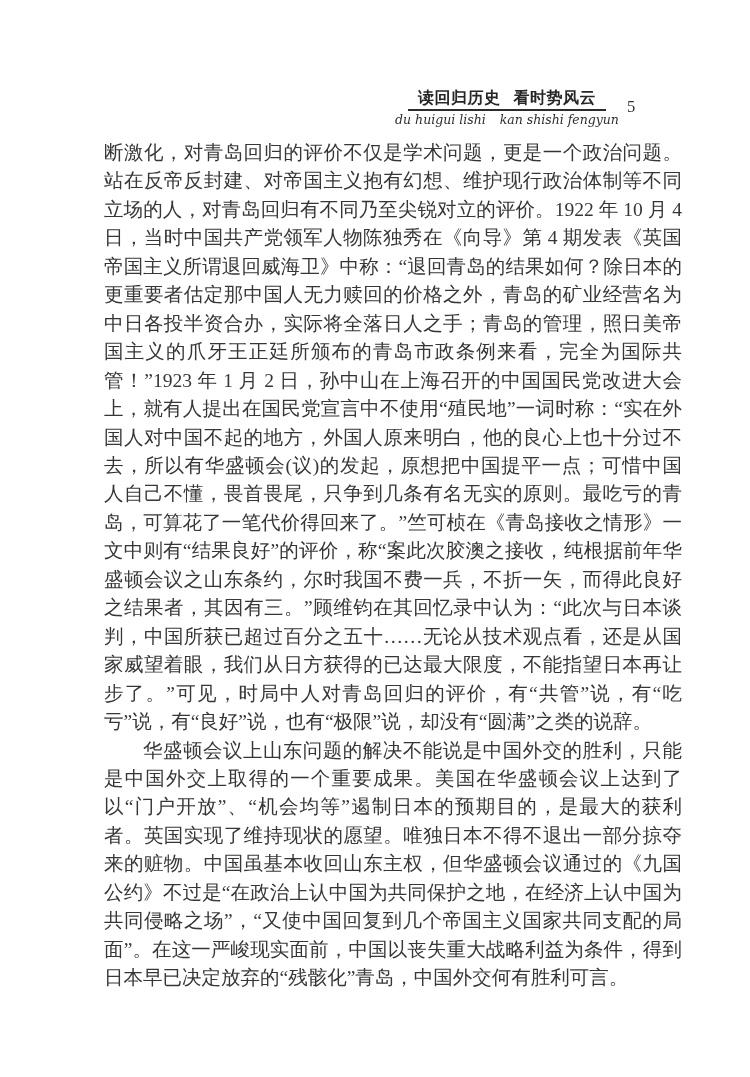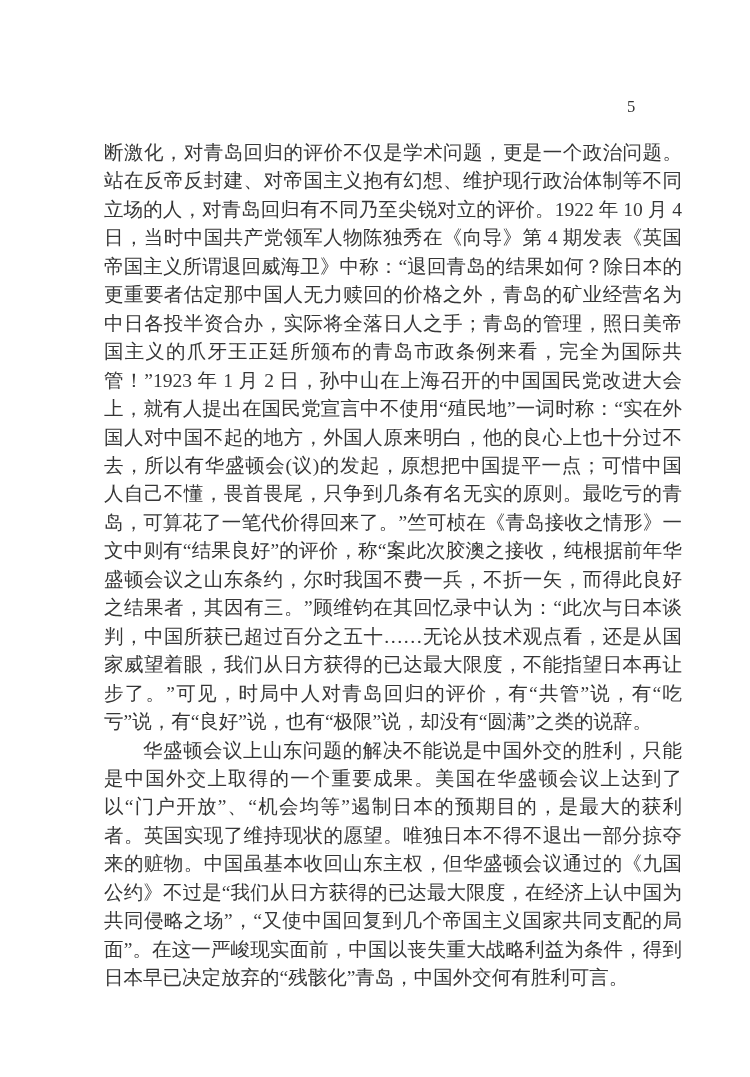--- a/index.html
+++ b/index.html
@@ -77,21 +77,32 @@
   }
   .body-text p.indent {
     text-indent: 2em;
   }
 </style>
 </head>
 <body>
 
 <div class="page">
 
+  <div class="header-group">
+    <div class="header-title">
+      <span>读回归历史</span>
+      <span>看时势风云</span>
+    </div>
+    <div class="header-rule"></div>
+    <div class="header-pinyin">
+      <span>du huigui lishi</span>
+      <span>kan shishi fengyun</span>
+    </div>
+  </div>
 
   <div class="page-number">5</div>
 
   <div class="body-text" id="body-text">
       <p>断激化，对青岛回归的评价不仅是学术问题，更是一个政治问题。站在反帝反封建、对帝国主义抱有幻想、维护现行政治体制等不同立场的人，对青岛回归有不同乃至尖锐对立的评价。1922 年 10 月 4 日，当时中国共产党领军人物陈独秀在《向导》第 4 期发表《英国帝国主义所谓退回威海卫》中称：“退回青岛的结果如何？除日本的更重要者估定那中国人无力赎回的价格之外，青岛的矿业经营名为中日各投半资合办，实际将全落日人之手；青岛的管理，照日美帝国主义的爪牙王正廷所颁布的青岛市政条例来看，完全为国际共管！”1923 年 1 月 2 日，孙中山在上海召开的中国国民党改进大会上，就有人提出在国民党宣言中不使用“殖民地”一词时称：“实在外国人对中国不起的地方，外国人原来明白，他的良心上也十分过不去，所以有华盛顿会(议)的发起，原想把中国提平一点；可惜中国人自己不懂，畏首畏尾，只争到几条有名无实的原则。最吃亏的青岛，可算花了一笔代价得回来了。”竺可桢在《青岛接收之情形》一文中则有“结果良好”的评价，称“案此次胶澳之接收，纯根据前年华盛顿会议之山东条约，尔时我国不费一兵，不折一矢，而得此良好之结果者，其因有三。”顾维钧在其回忆录中认为：“此次与日本谈判，中国所获已超过百分之五十……无论从技术观点看，还是从国家威望着眼，我们从日方获得的已达最大限度，不能指望日本再让步了。”可见，时局中人对青岛回归的评价，有“共管”说，有“吃亏”说，有“良好”说，也有“极限”说，却没有“圆满”之类的说辞。</p>
-      <p class="indent">华盛顿会议上山东问题的解决不能说是中国外交的胜利，只能是中国外交上取得的一个重要成果。美国在华盛顿会议上达到了以“门户开放”、“机会均等”遏制日本的预期目的，是最大的获利者。英国实现了维持现状的愿望。唯独日本不得不退出一部分掠夺来的赃物。中国虽基本收回山东主权，但华盛顿会议通过的《九国公约》不过是“我们从日方获得的已达最大限度，在经济上认中国为共同侵略之场”，“又使中国回复到几个帝国主义国家共同支配的局面”。在这一严峻现实面前，中国以丧失重大战略利益为条件，得到日本早已决定放弃的“残骸化”青岛，中国外交何有胜利可言。</p>
+      <p class="indent">华盛顿会议上山东问题的解决不能说是中国外交的胜利，只能是中国外交上取得的一个重要成果。美国在华盛顿会议上达到了以“门户开放”、“机会均等”遏制日本的预期目的，是最大的获利者。英国实现了维持现状的愿望。唯独日本不得不退出一部分掠夺来的赃物。中国虽基本收回山东主权，但华盛顿会议通过的《九国公约》不过是“在政治上认中国为共同保护之地，在经济上认中国为共同侵略之场”，“又使中国回复到几个帝国主义国家共同支配的局面”。在这一严峻现实面前，中国以丧失重大战略利益为条件，得到日本早已决定放弃的“残骸化”青岛，中国外交何有胜利可言。</p>
     </div>
 
 </div>
 
 </body></html>

